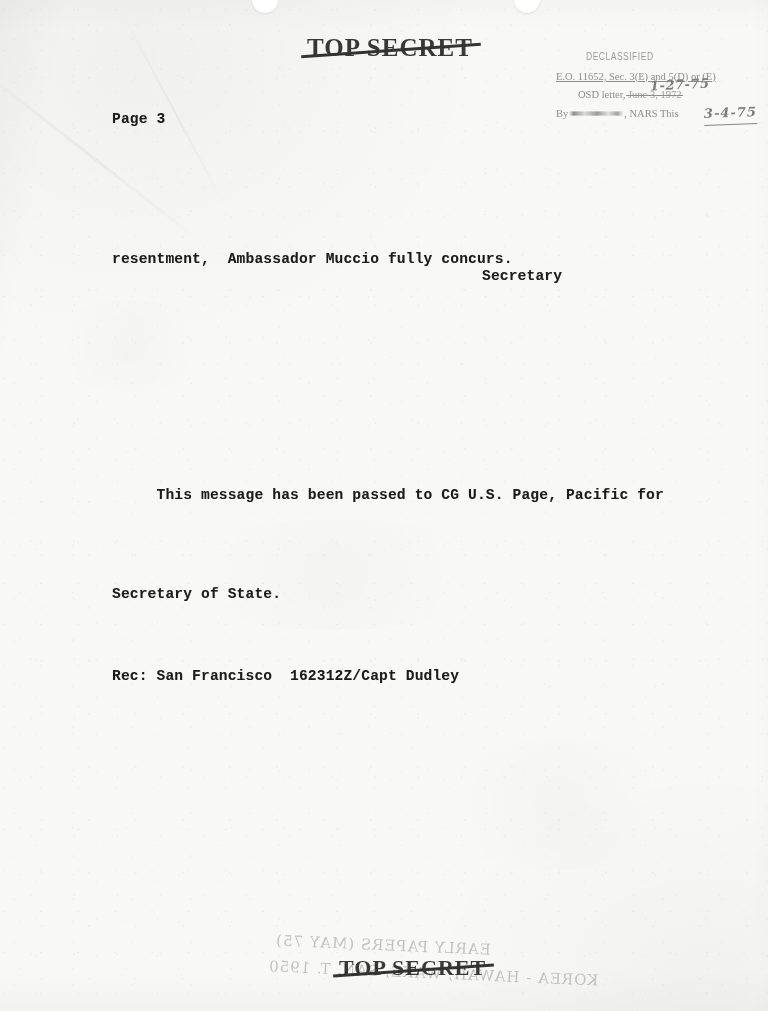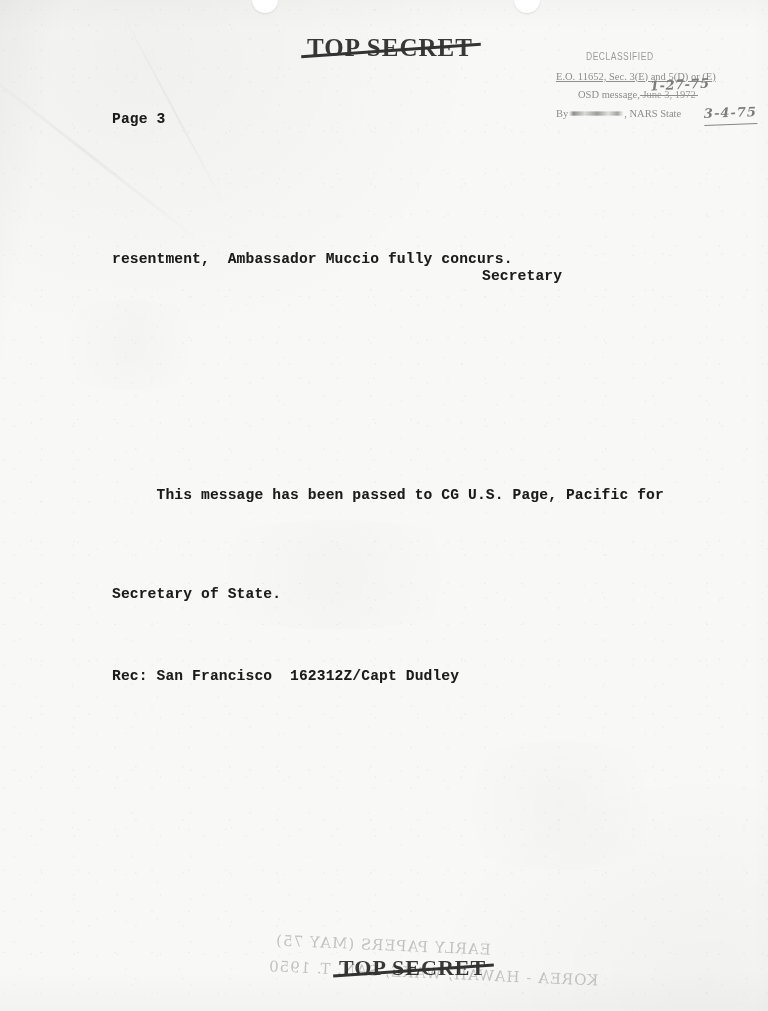--- a/index.html
+++ b/index.html
@@ -263,27 +263,27 @@
     <span>TOP SECRET</span>
     <span class="strike"></span>
   </div>
 
   <div id="declass-block">
     <div id="declass-title">DECLASSIFIED</div>
 
     <div class="declass-line" id="declass-eo">E.O. 11652, Sec. 3(E) and 5(D) or (E)</div>
 
     <div class="declass-line" id="declass-osd">
-      <span>OSD message,</span>
+      <span>OSD letter,</span>
       <span class="struck-date">June 3, 1972</span>
       <span class="hand" id="hand-osd-date">1-27-75</span>
     </div>
 
     <div class="declass-line" id="declass-by">
-      <span>By</span><span id="hand-signature"></span><span>, NARS State</span>
+      <span>By</span><span id="hand-signature"></span><span>, NARS This</span>
       <span class="hand" id="hand-nars-date">3-4-75</span>
     </div>
   </div>
 
   <div class="typed" id="page-label">Page 3</div>
 
   <div class="typed" id="para-1">
     <div>resentment,  Ambassador Muccio fully concurs.</div>
   </div>
 

